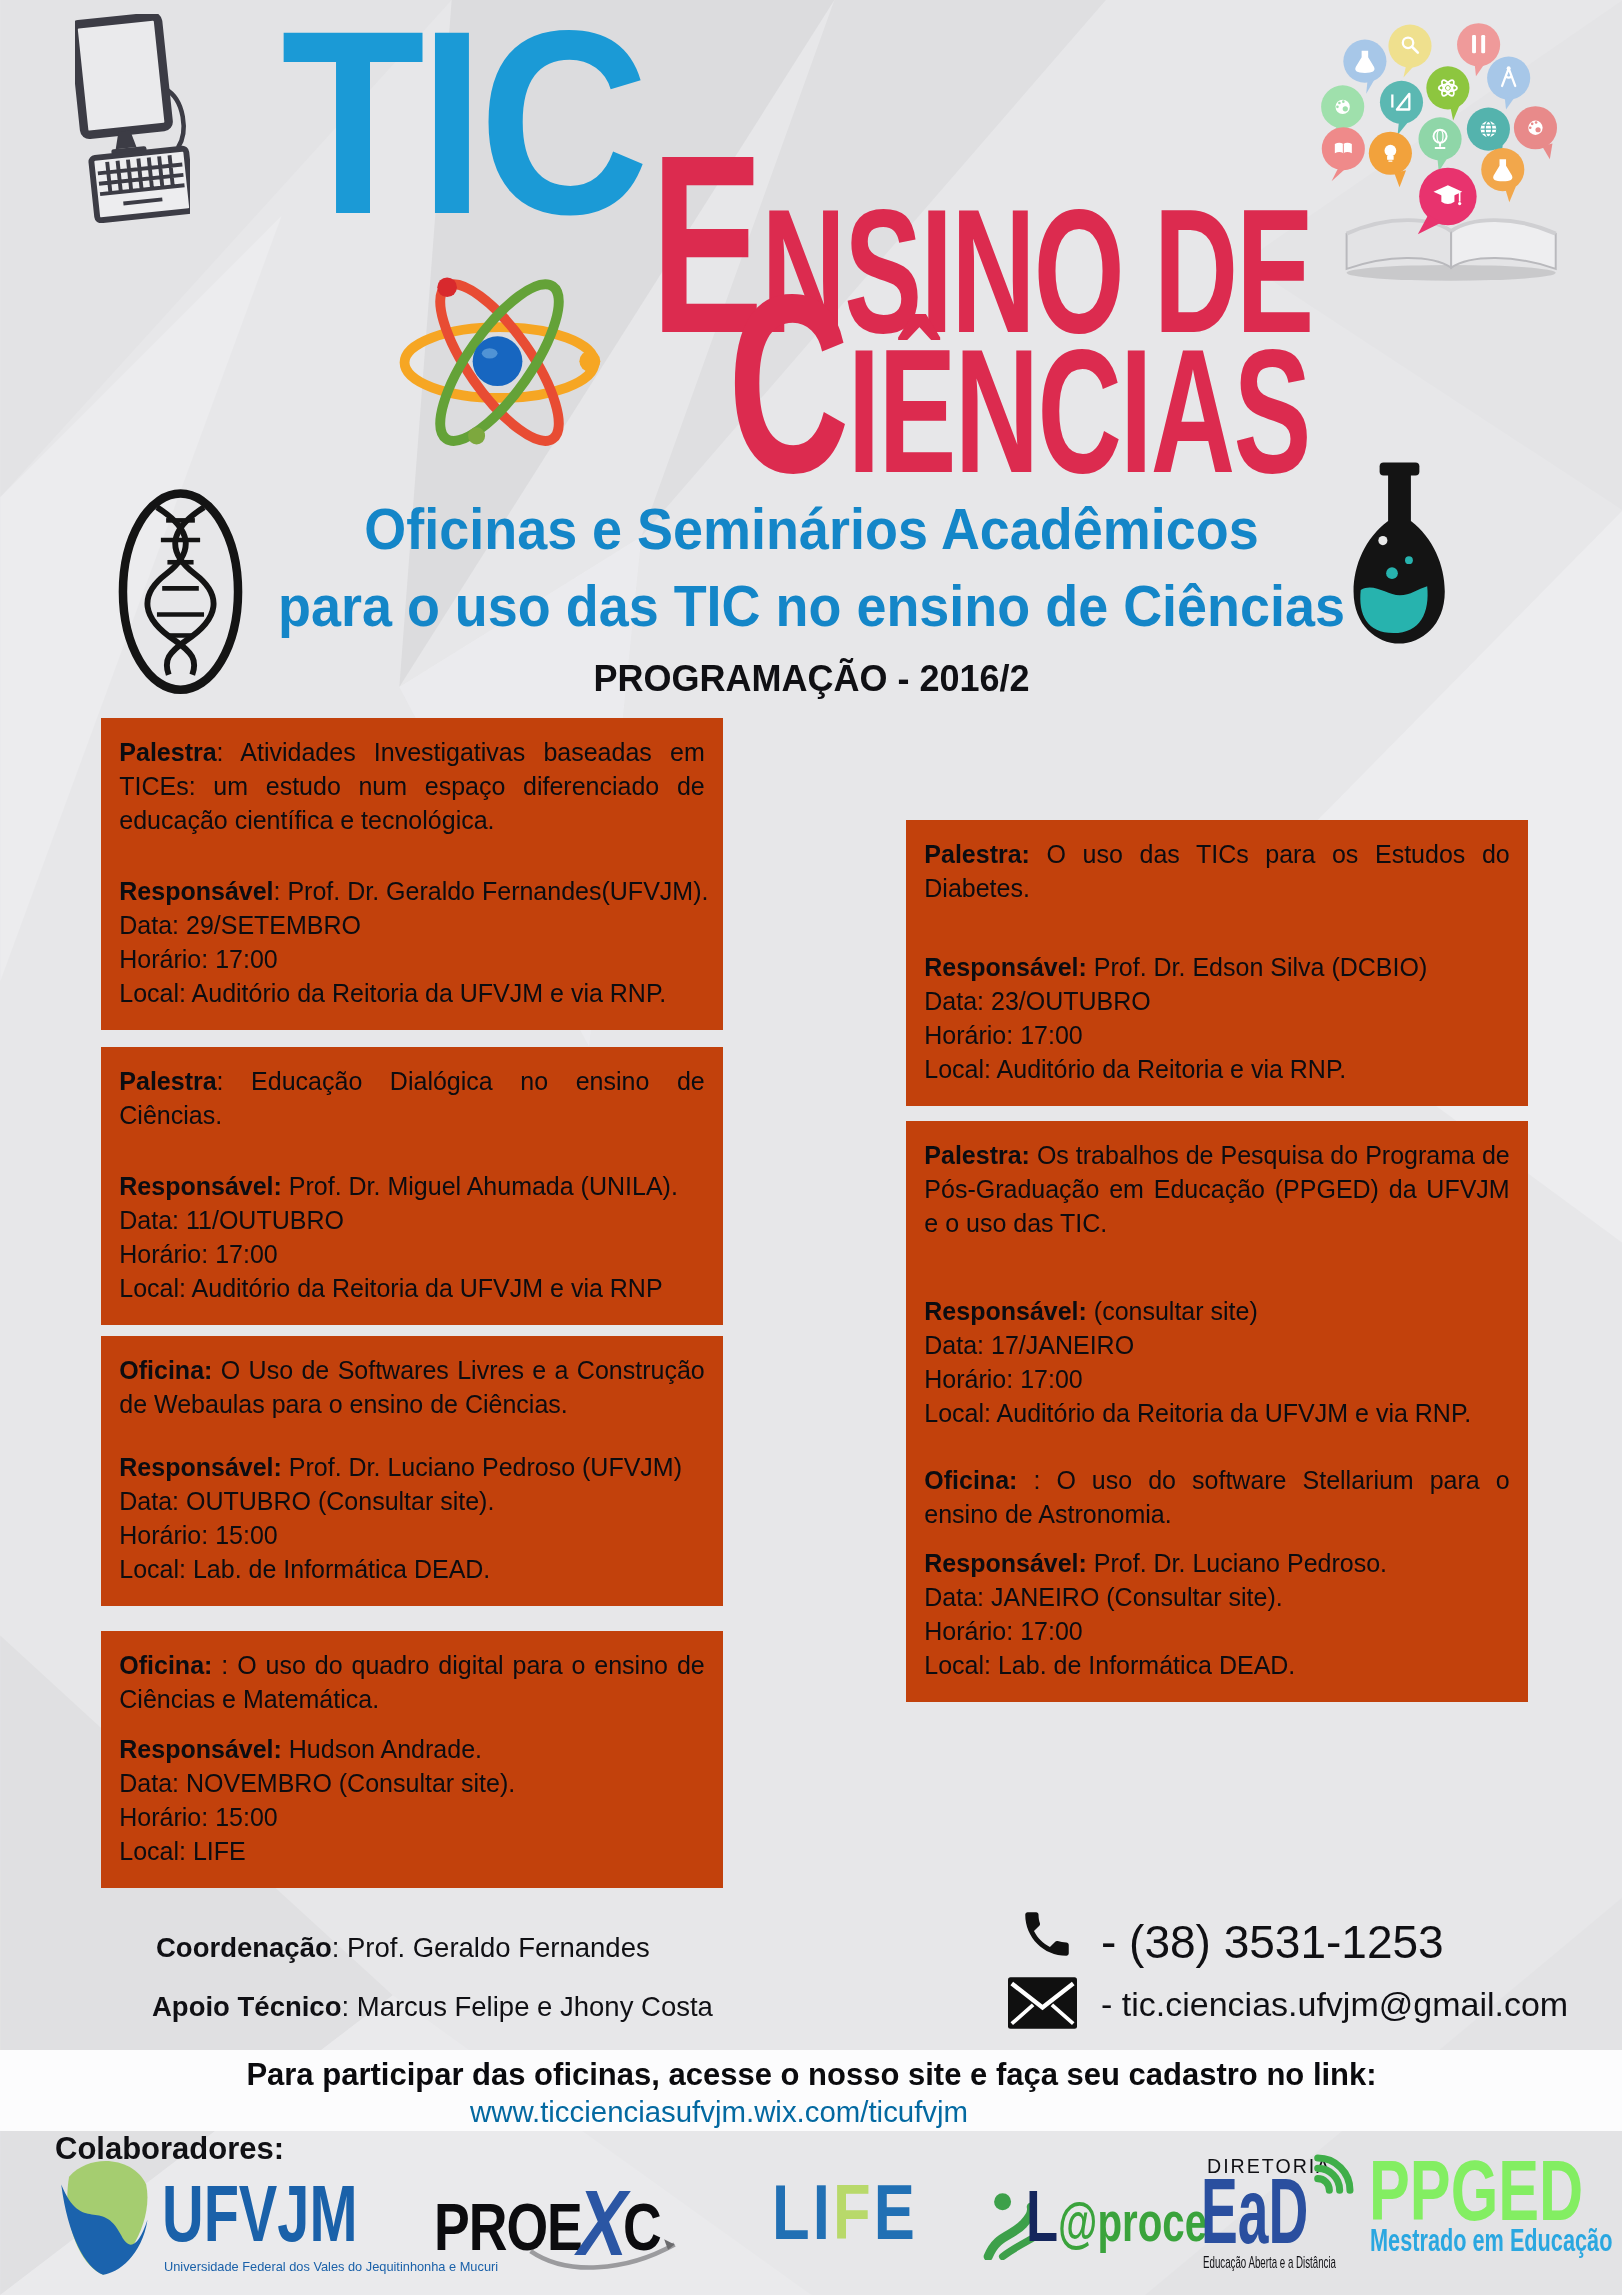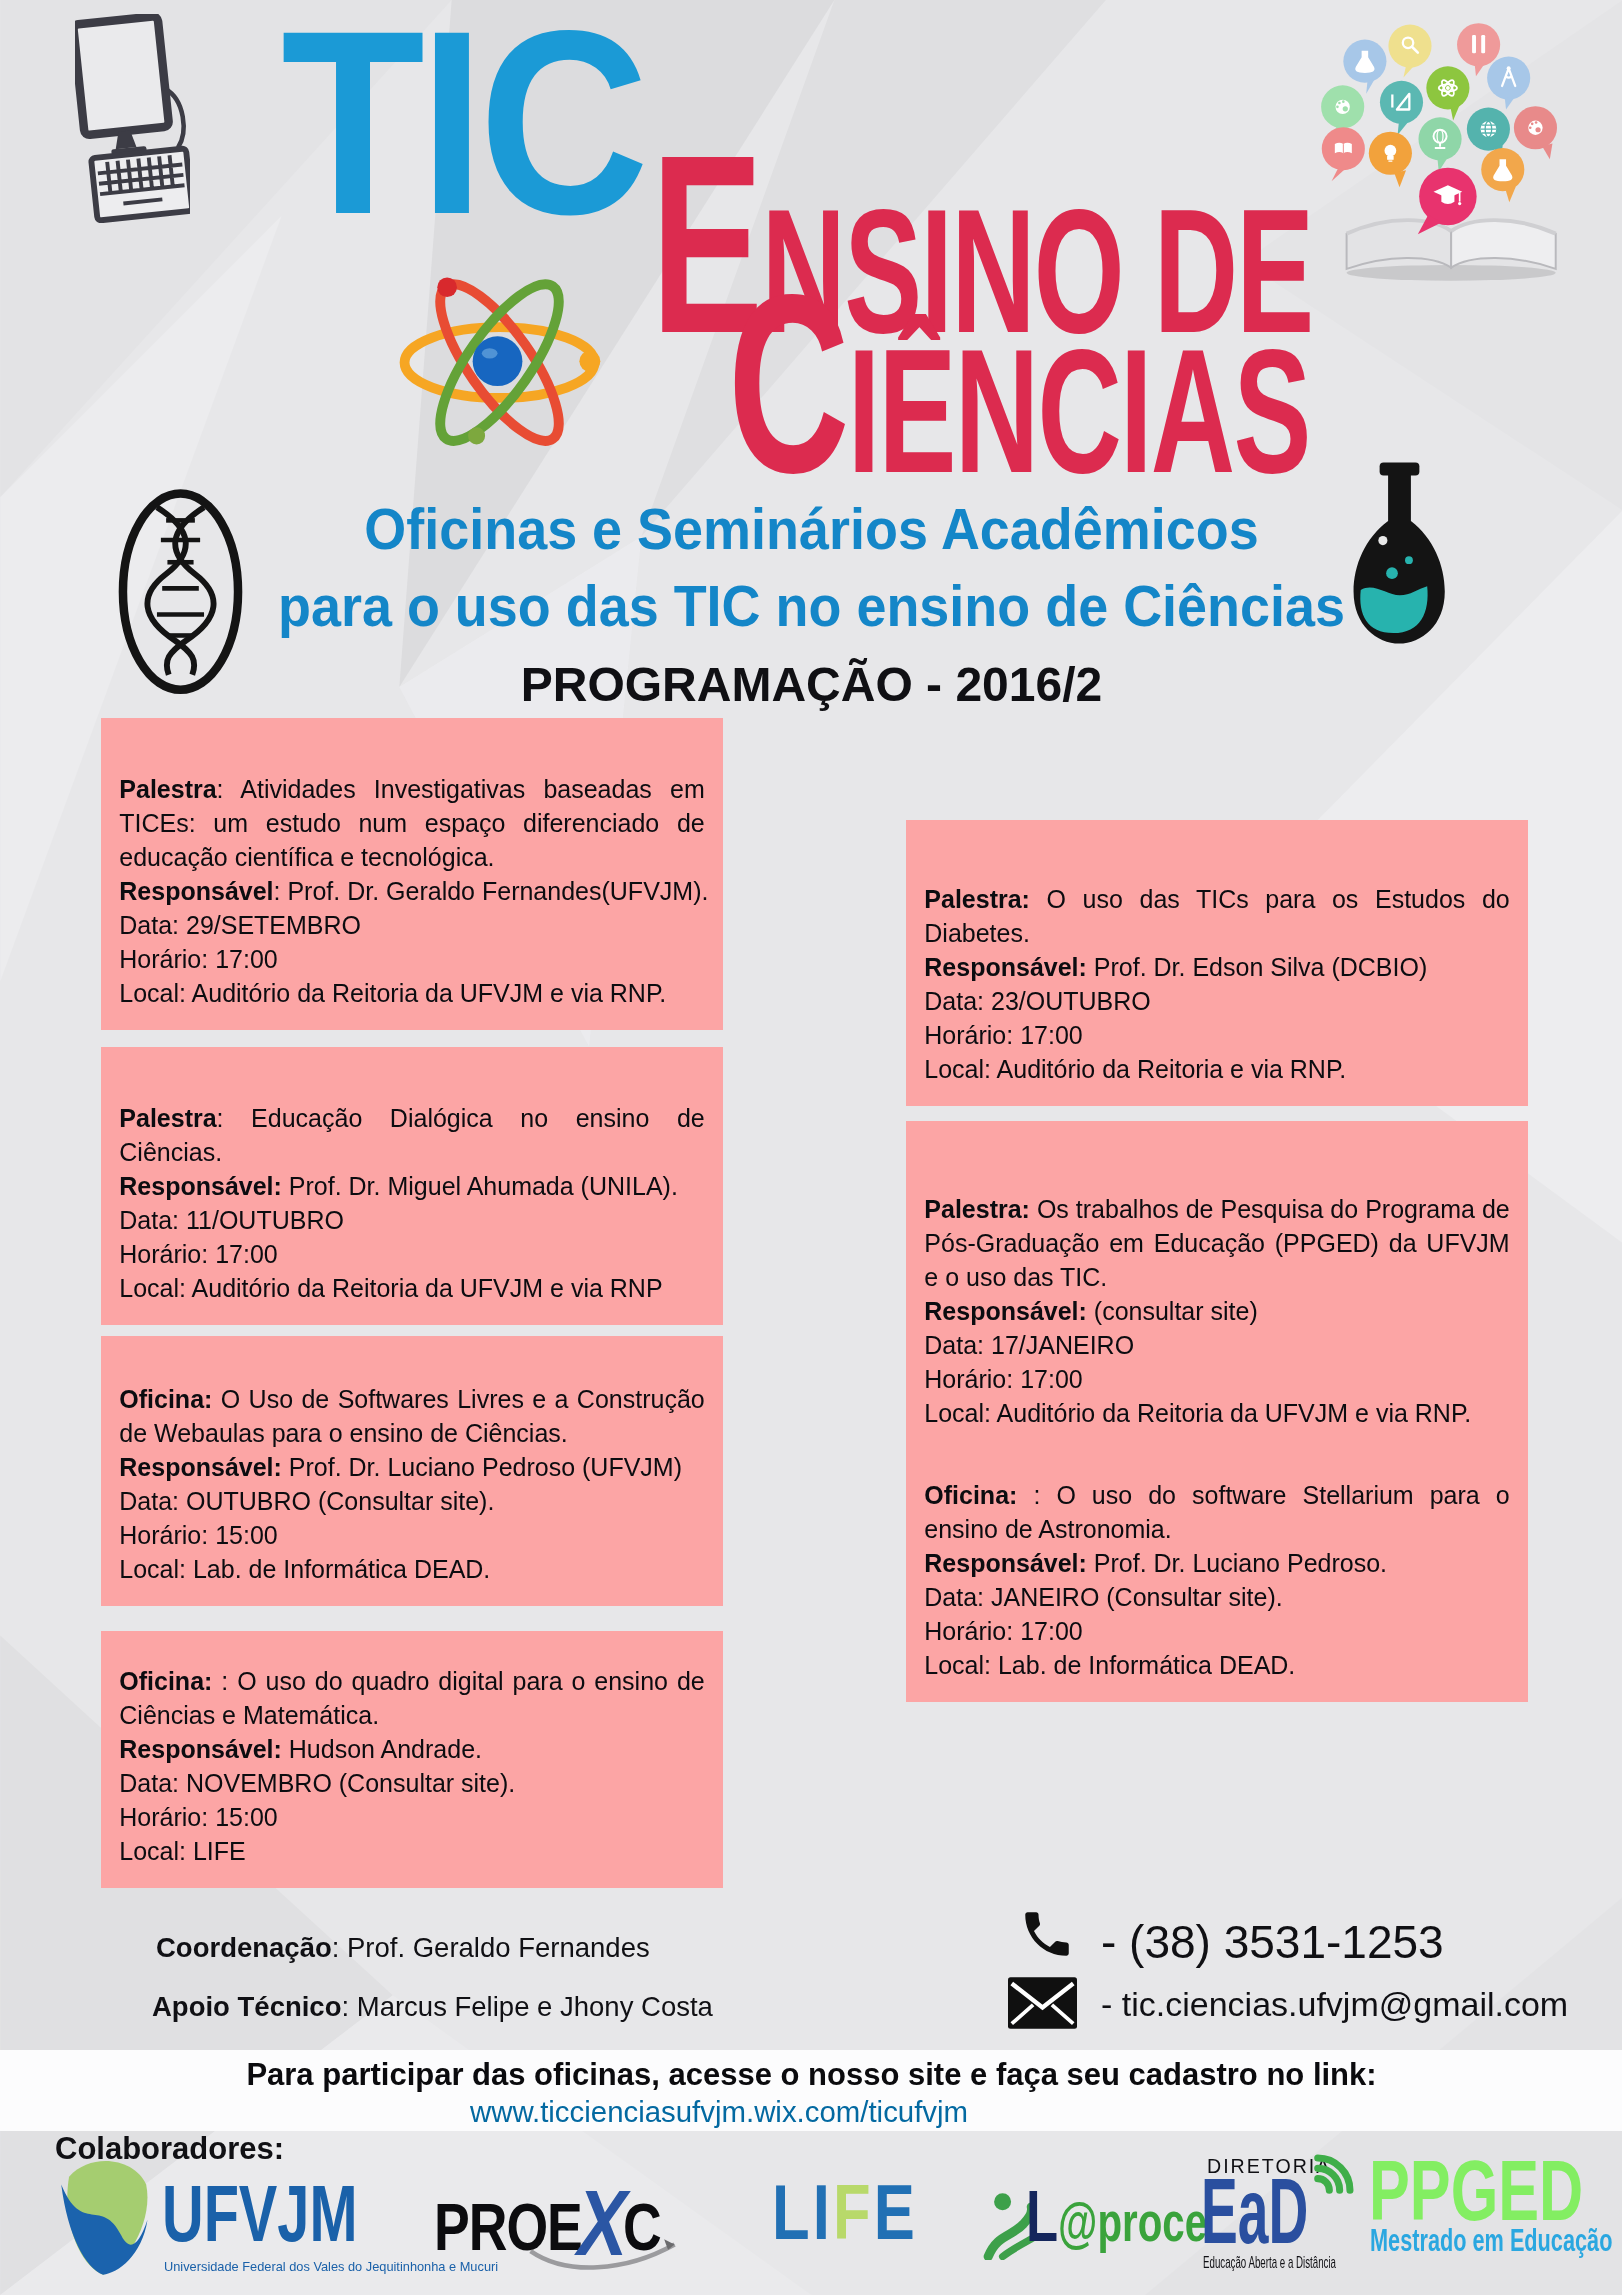--- a/index.html
+++ b/index.html
@@ -15,25 +15,25 @@
   .bigline{display:flex;align-items:baseline;color:#dc2b4f;font-weight:bold;line-height:1;
        transform:scaleX(.66);transform-origin:left top;white-space:nowrap;letter-spacing:-2.6px;}
   .bigline .initial{font-size:255px;}
   .bigline .rest{font-size:177px;}
   .ensino{left:651px;top:116px;}
   .ciencias{left:728px;top:256px;}
   .sub{left:0;width:1623px;text-align:center;font-weight:bold;color:#1486c8;font-size:58px;line-height:1;
        transform:scaleX(.93);}
   .sub1{top:500px;}
   .sub2{top:577px;}
-  .prog{left:0;top:661px;width:1623px;text-align:center;font-weight:bold;font-size:48px;color:#101014;line-height:1;}
+  .prog{left:0;top:661px;width:1623px;text-align:center;font-weight:bold;font-size:36px;color:#101014;line-height:1;}
 
   
-  .ebox{background:#fca5a5;color:#0c0c10;box-sizing:border-box;display:flex;flex-direction:column;
-        justify-content:flex-end;padding:17px 18.3px 19.6px 18.3px;font-size:25px;line-height:34px;overflow:hidden;}
+  .ebox{background:#c2410c;color:#0c0c10;box-sizing:border-box;display:flex;flex-direction:column;
+        justify-content:space-between;padding:17px 18.3px 19.6px 18.3px;font-size:25px;line-height:34px;overflow:hidden;}
   .ebox p{margin:0;}
   .ebox .t{text-align:justify;}
   .ebox .meta p{white-space:nowrap;}
   .colL{left:101px;width:622px;}
   .colR{left:906px;width:622px;}
   #lb1{top:718px;height:312px;}
   #lb2{top:1047px;height:278px;}
   #lb3{top:1336px;height:270px;}
   #lb4{top:1631px;height:257px;}
   #rb1{top:820px;height:286px;}

